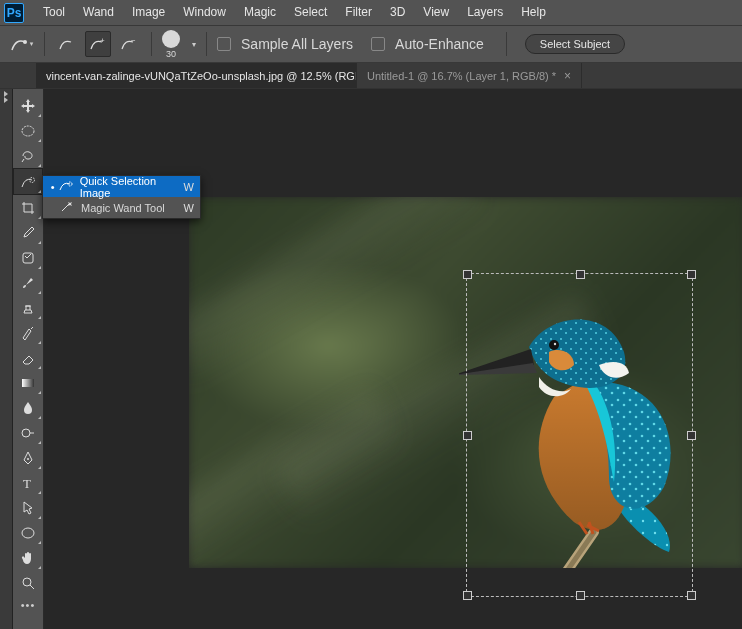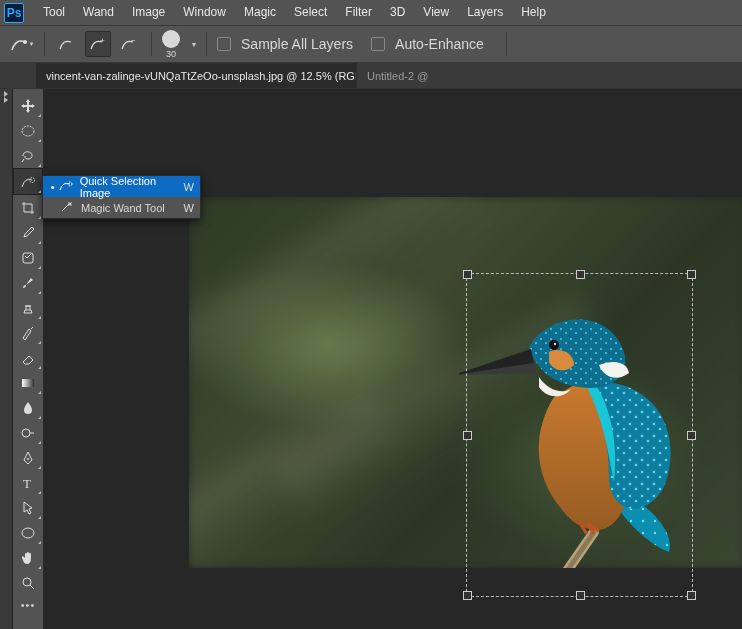--- a/index.html
+++ b/index.html
@@ -302,29 +302,31 @@
     <span class="brush-circle"></span>
     <span class="num">30</span>
   </div>
   <span style="font-size:8px;color:#ccc;">▾</span>
   <div class="sep"></div>
   <span class="check"></span>
   <span class="opt-label">Sample All Layers</span>
   <span class="check"></span>
   <span class="opt-label">Auto-Enhance</span>
   <div class="sep"></div>
+  <button class="btn">Select Subject</button>
 </div>
 
 <div class="tabbar">
   <div class="tab active">
     <span>vincent-van-zalinge-vUNQaTtZeOo-unsplash.jpg @ 12.5% (RGB/8) *</span>
 
   </div>
-  <div class="tab" style="flex:1;border-right:none;">
-    <span>Untitled-2 @</span>
+  <div class="tab">
+    <span>Untitled-1 @ 16.7% (Layer 1, RGB/8) *</span>
+    <span class="close">×</span>
   </div>
 </div>
 
 <div class="workspace">
   <div class="mini-panel">
     <div class="tri"></div>
       <div class="tri"></div>
   </div>
 
   <div class="toolbox">

